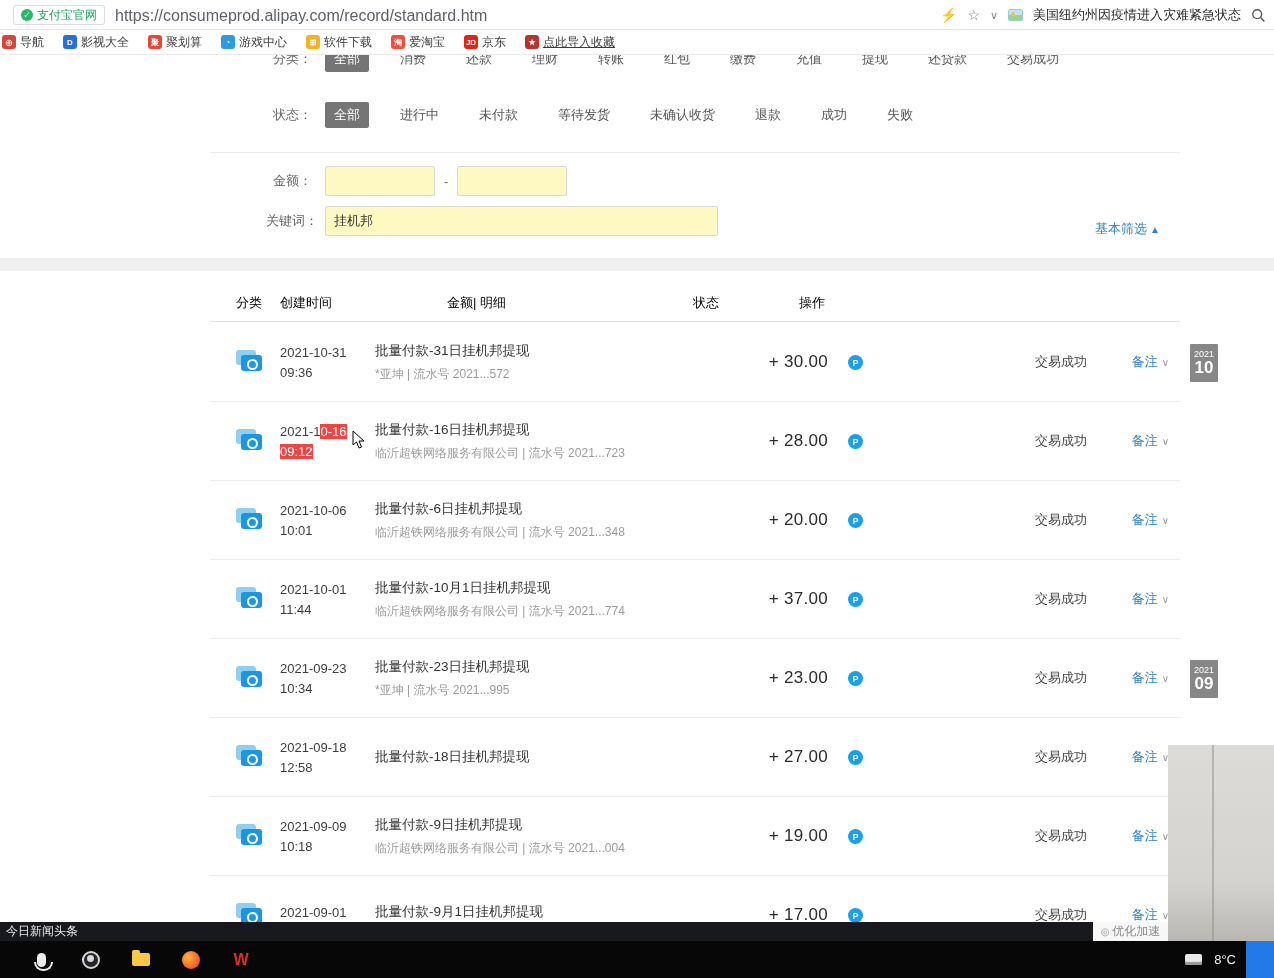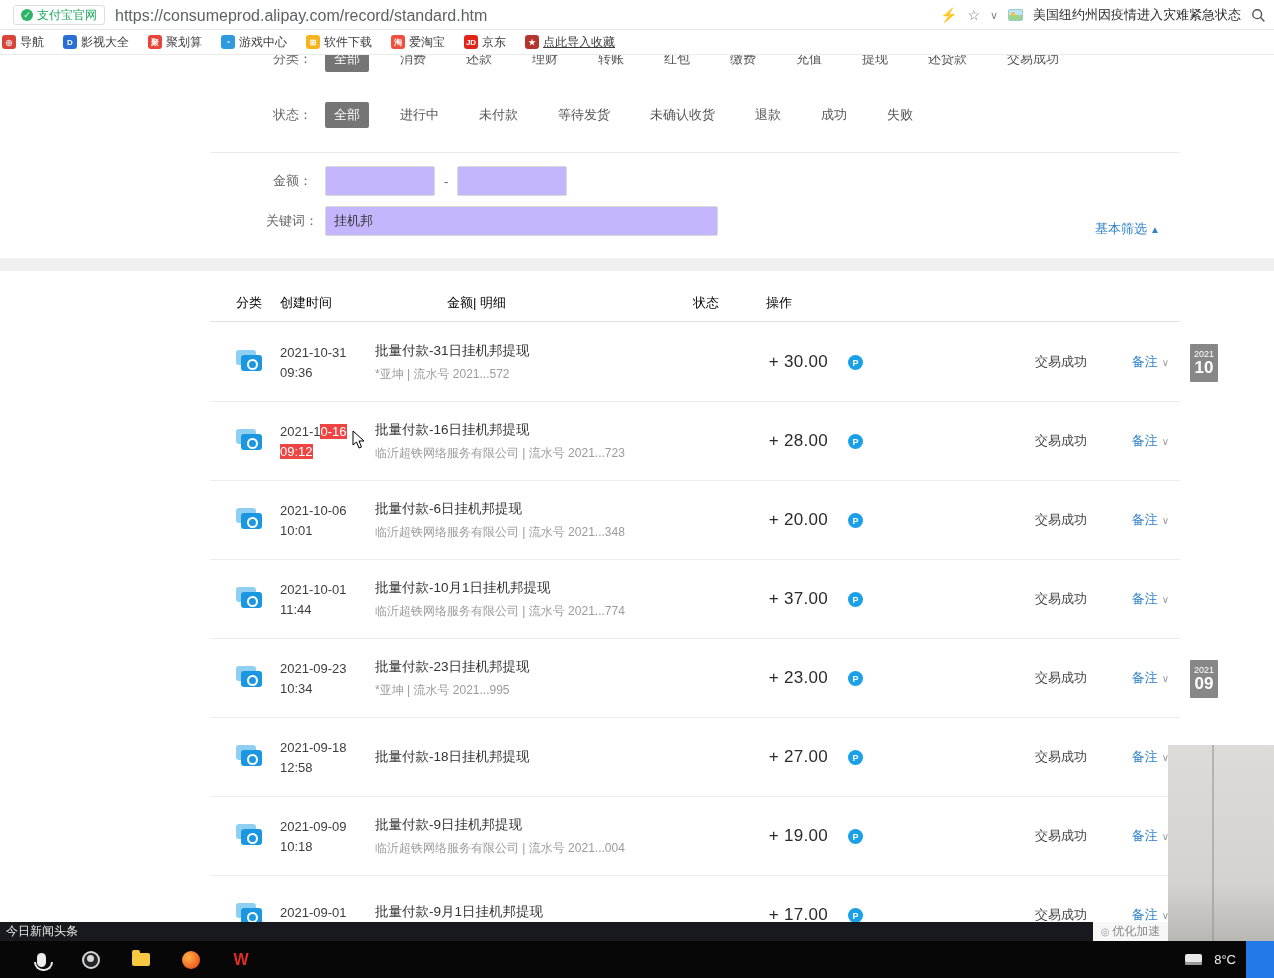--- a/index.html
+++ b/index.html
@@ -44,21 +44,21 @@
   .tabs { display:flex; align-items:center; gap:22px; }
   .ftab { padding:4px 9px; color:#555; cursor:pointer; white-space:nowrap; }
   .ftab.active { background:#757575; color:#fff; border-radius:2px; }
 
   .cat-row { top:-9px; left:23px; }
   .status-row { top:47px; left:23px; }
   .fdivider { position:absolute; top:97px; left:0; width:970px; border-top:1px solid #ececec; }
 
   .amount-row { top:111px; left:23px; }
   .f-input { height:30px; border:1px solid #d9d9d9; border-radius:2px; font-size:13px;
-             padding:0 8px; color:#333; outline:none; background:#c4b5fd; }
+             padding:0 8px; color:#333; outline:none; background:#fef9c3; }
   .inp-sm { width:110px; }
   .dash { margin:0 9px; color:#666; }
   .keyword-row { top:151px; left:16px; }
   .kw-label { width:59px; }
   .inp-kw { width:393px; }
   .adv-link { position:absolute; top:165px; right:20px; font-size:13px; color:#2f81c8;
               cursor:pointer; }
   .adv-arrow { font-size:10px; margin-left:3px; }
 
   .gray-band { position:absolute; top:203px; left:0; right:0; height:13px; background:#f0f0f1; }
@@ -77,21 +77,21 @@
   .c-detail { width:173px; padding-left:20px; }
   .c-status { width:120px; text-align:center; color:#444; }
   .c-action { width:59px;  text-align:center; cursor:pointer; white-space:nowrap; }
 
   .h-icon   { width:70px;  padding-left:26px; }
   .h-date   { width:95px; }
   .h-title  { width:355px; }
   .h-amount { width:98px;  text-align:right; }
   .h-detail { width:173px; padding-left:0; }
   .h-status { width:120px; text-align:center; }
-  .h-action { width:59px;  text-align:left; }
+  .h-action { width:59px;  text-align:right; }
 
   .d1 { color:#3d3d3d; }
   .d2 { margin-top:5px; color:#3d3d3d; }
   .sel { background:#ef4444; color:#fff; }
   .t1 { color:#333; font-size:13.5px; }
   .t2 { margin-top:6px; color:#9b9b9b; font-size:12px; }
   .link { color:#2f81c8; }
   .caret { color:#999; font-size:10px; margin-left:4px; }
 
   .cat-icon { position:relative; display:inline-block; width:26px; height:22px; }

